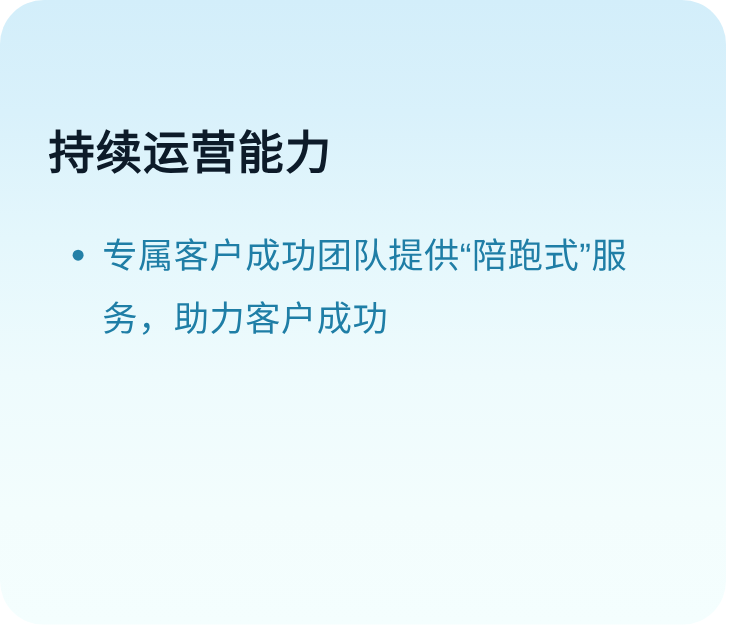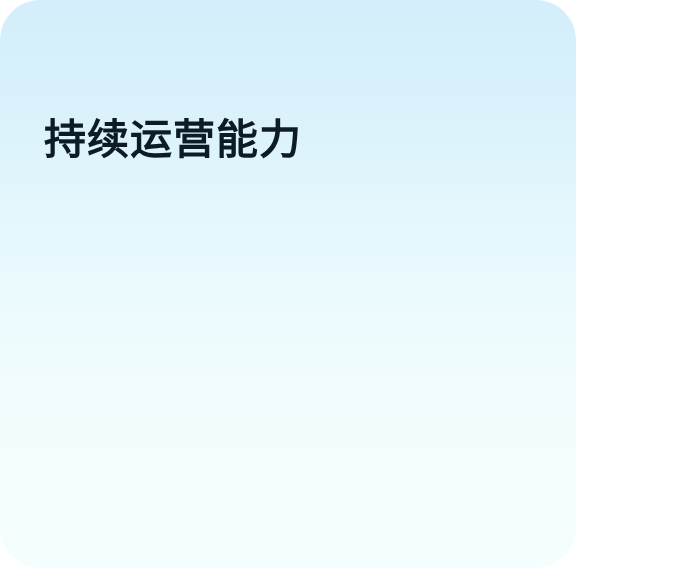--- a/index.html
+++ b/index.html
@@ -11,21 +11,21 @@
   body {
     width: 676px;
     height: 568px;
     overflow: hidden;
     font-family: "Liberation Sans", "DejaVu Sans", sans-serif;
   }
 
   #card {
     position: relative;
     box-sizing: border-box;
-    width: 576px;
+    width: 660px;
     height: 568px;
     border-radius: 40px;
     background: linear-gradient(180deg,
         #d3eefa 0%,
         #d9f1fb 18%,
         #e4f7fc 38%,
         #eefbfd 60%,
         #f3fdfd 82%,
         #f4fefe 100%);
     overflow: hidden;
@@ -85,17 +85,21 @@
 </style>
 </head>
 <body>
 
 <div id="card">
 
   <h1 id="card-title">持续运营能力</h1>
 
   <ul id="bullet-list">
 
+    <li class="bullet-item">
+      <span class="bullet-marker"></span>
+      <span class="bullet-text">专属客户成功团队提供“陪跑式”服务，助力客户成功</span>
+    </li>
 
 
   </ul>
 
 </div>
 
 </body></html>

